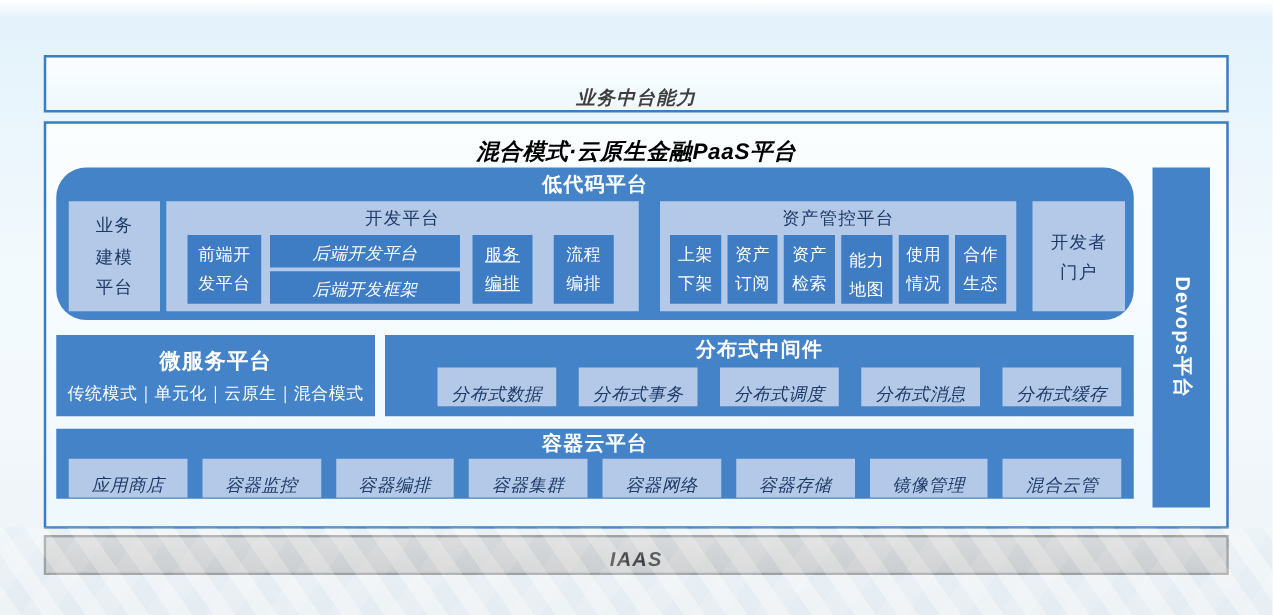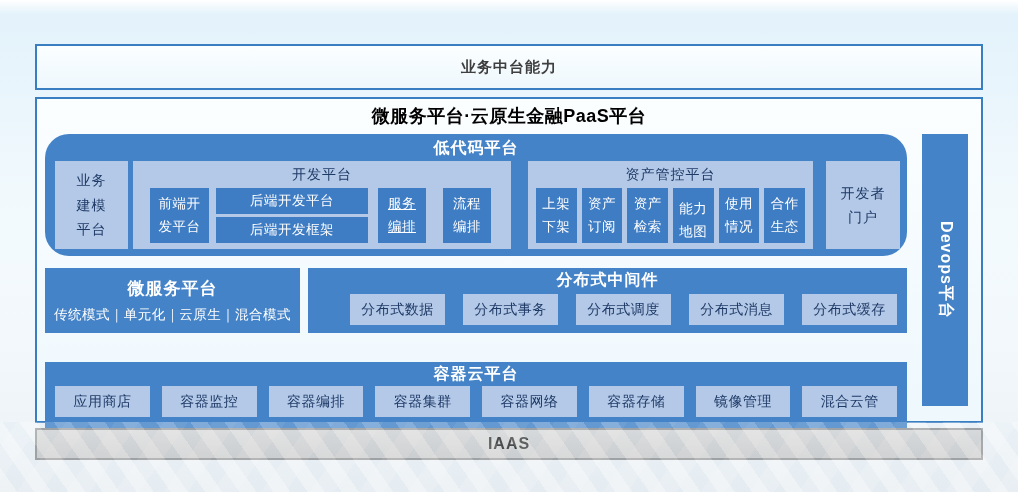--- a/index.html
+++ b/index.html
@@ -21,21 +21,21 @@
       repeating-linear-gradient(55deg, rgba(255,255,255,0.55) 0 14px, rgba(210,225,238,0.25) 14px 28px),
       repeating-linear-gradient(-55deg, rgba(255,255,255,0.35) 0 20px, rgba(222,233,242,0.25) 20px 40px);
     opacity:.5;
     pointer-events:none;
   }
   .abs{position:absolute;box-sizing:border-box;}
   .outer-box{
     border:2px solid #3A7EC2;
     background:linear-gradient(180deg,#fbfeff 0%,#eef8fd 100%);
   }
-  .center{display:flex;align-items:center;justify-content:center;text-align:center;}
+  .center{display:flex;align-items:flex-end;justify-content:center;text-align:center;font-style:italic;}
   .col{display:flex;flex-direction:column;align-items:center;justify-content:center;text-align:center;}
 
   .cap-title{font-size:15px;font-weight:700;color:#3F3F3F;letter-spacing:1px;}
   .main-title{font-size:18px;font-weight:700;color:#000000;letter-spacing:.5px;}
 
   .sec{background:#4483C8;}
   .sec-title{
     position:absolute;left:0;right:0;top:3px;height:22px;
     display:flex;align-items:center;justify-content:center;
     color:#ffffff;font-size:16px;font-weight:700;letter-spacing:1px;
@@ -75,21 +75,21 @@
 <body>
 
 <div id="stage">
 
   <div class="abs outer-box center" style="left:35px;top:44px;width:948px;height:46px;">
     <span class="cap-title">业务中台能力</span>
   </div>
 
   <div class="abs outer-box" style="left:35px;top:97px;width:948px;height:326px;">
     <div class="center" style="height:34px;">
-      <span class="main-title">微服务平台·云原生金融PaaS平台</span>
+      <span class="main-title">混合模式·云原生金融PaaS平台</span>
     </div>
   </div>
 
   <div class="abs sec" style="left:45px;top:134px;width:862px;height:122px;border-radius:24px;">
     <div class="sec-title">低代码平台</div>
 
     <div class="abs light-big col" style="left:10px;top:27px;width:73px;height:88px;">
       <span>业务</span>
       <span>建模</span>
       <span>平台</span>
@@ -158,21 +158,21 @@
     <div class="sec-title" style="top:1px;">分布式中间件</div>
     <div class="abs row" style="left:10px;right:10px;top:26px;height:31px;gap:18px;padding-left:32px;">
       <div class="light-item center" style="flex:1;">分布式数据</div>
       <div class="light-item center" style="flex:1;">分布式事务</div>
       <div class="light-item center" style="flex:1;">分布式调度</div>
       <div class="light-item center" style="flex:1;">分布式消息</div>
       <div class="light-item center" style="flex:1;">分布式缓存</div>
     </div>
   </div>
 
-  <div class="abs sec" style="left:45px;top:362px;width:862px;height:70px;">
+  <div class="abs sec" style="left:45px;top:343px;width:862px;height:56px;">
     <div class="sec-title" style="top:1px;">容器云平台</div>
     <div class="abs row" style="left:10px;right:10px;top:24px;height:31px;gap:12px;">
       <div class="light-item center" style="flex:1;">应用商店</div>
       <div class="light-item center" style="flex:1;">容器监控</div>
       <div class="light-item center" style="flex:1;">容器编排</div>
       <div class="light-item center" style="flex:1;">容器集群</div>
       <div class="light-item center" style="flex:1;">容器网络</div>
       <div class="light-item center" style="flex:1;">容器存储</div>
       <div class="light-item center" style="flex:1;">镜像管理</div>
       <div class="light-item center" style="flex:1;">混合云管</div>

